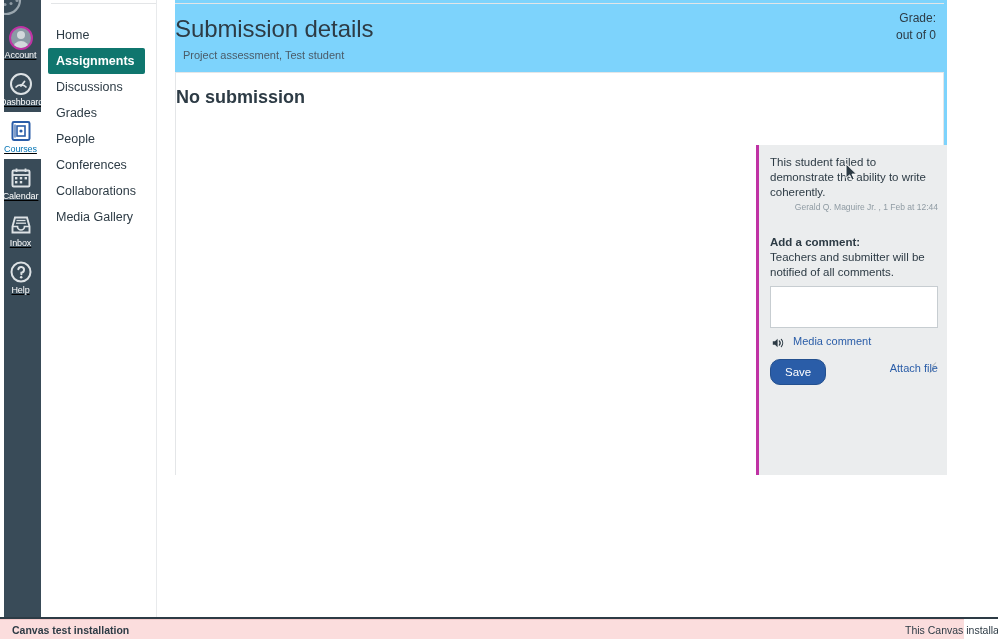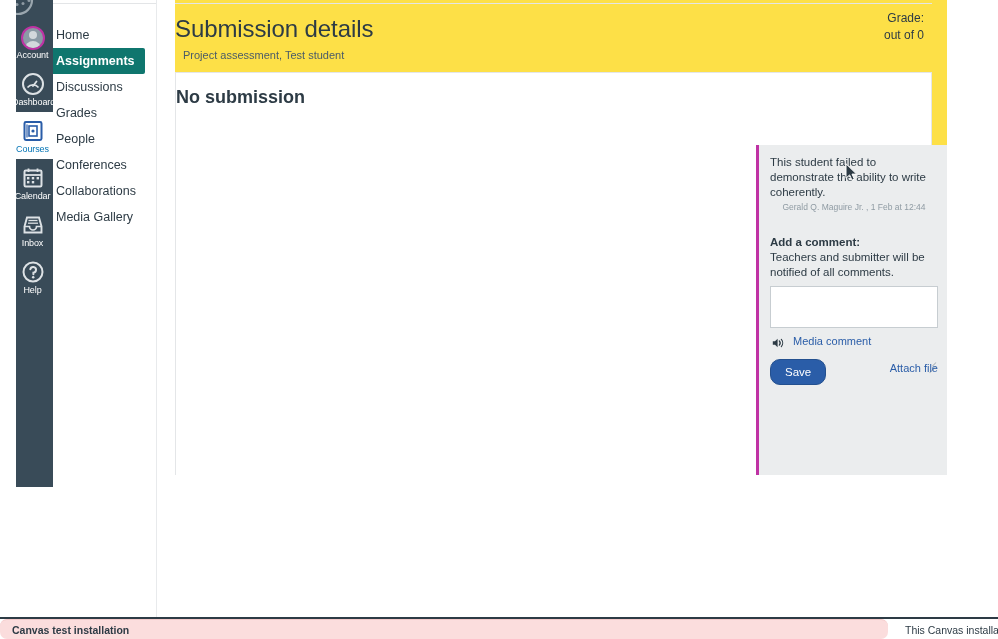--- a/index.html
+++ b/index.html
@@ -15,24 +15,25 @@
   #screen {
     position: relative;
     width: 998px; height: 639px;
     overflow: hidden;
     background: #ffffff;
   }
 
   
   #global-nav {
     position: absolute;
-    left: 16px; top: 0;
-    width: 37px; height: 487px;
+    left: 4px; top: 0;
+    width: 37px; height: 617px;
     background: #394B58;
     z-index: 20;
+    text-decoration: underline;
   }
   .gnav-logo {
     position: relative;
     height: 18px;
     overflow: hidden;
   }
   .gnav-logo svg { position: absolute; left: -18px; top: -6px; }
   .gnav-item {
     position: relative;
     display: block;
@@ -120,22 +121,22 @@
   .cnav-item.active {
     background: #0f766e;
     color: #ffffff;
     font-weight: bold;
   }
 
   
   #content {
     position: absolute;
     left: 175px; top: 0;
-    right: 16px; height: 475px;
-    background: #fde047;
+    right: 4px; height: 475px;
+    background: #7dd3fc;
     overflow: hidden;
   }
   #content-rule {
     position: absolute;
     left: 0; right: 50px; top: 3px;
     height: 1px;
     background: #E3E5E7;
   }
   #page-header {
     position: absolute;
@@ -195,21 +196,21 @@
     padding: 10px 11px 0 11px;
   }
   .comment-text {
     margin: 0;
     font-size: 11.5px;
     line-height: 15px;
     color: #2D3B45;
   }
   .comment-meta {
     margin: 1px 0 0 0;
-    text-align: center;
+    text-align: right;
     font-size: 8.5px;
     line-height: 12px;
     color: #8F9BA3;
   }
   .add-comment-label {
     margin: 22px 0 0 0;
     font-size: 11.5px;
     line-height: 15px;
     font-weight: bold;
     color: #2D3B45;
@@ -292,24 +293,23 @@
   
   #bottom-divider {
     position: absolute;
     left: 0; top: 617px;
     width: 998px; height: 2px;
     background: #2D3B45;
   }
   #env-banner {
     position: absolute;
     left: 0; top: 619px;
-    width: 888px; height: 20px;
+    width: 964px; height: 20px;
     background: #FBDDDD;
     border-top: 1px solid #F3C9C9;
-    border-radius: 7px;
   }
   #env-banner .env-left {
     position: absolute;
     left: 12px; top: 3px;
     font-size: 10.5px;
     line-height: 14px;
     font-weight: bold;
     color: #2D3B45;
   }
   #env-banner .env-right {

